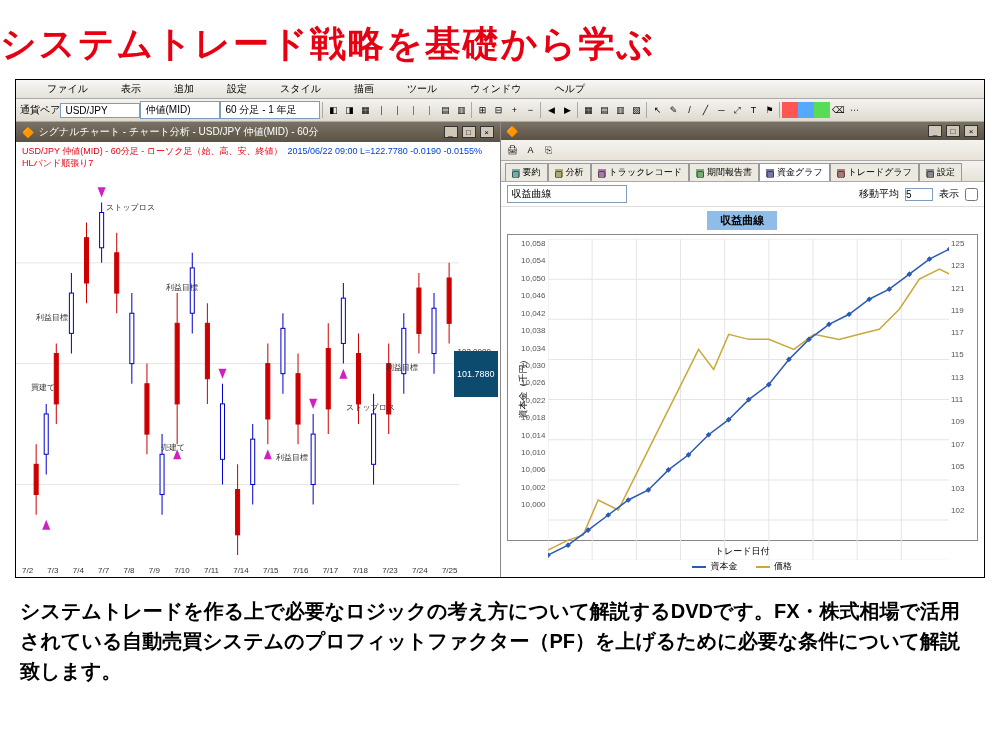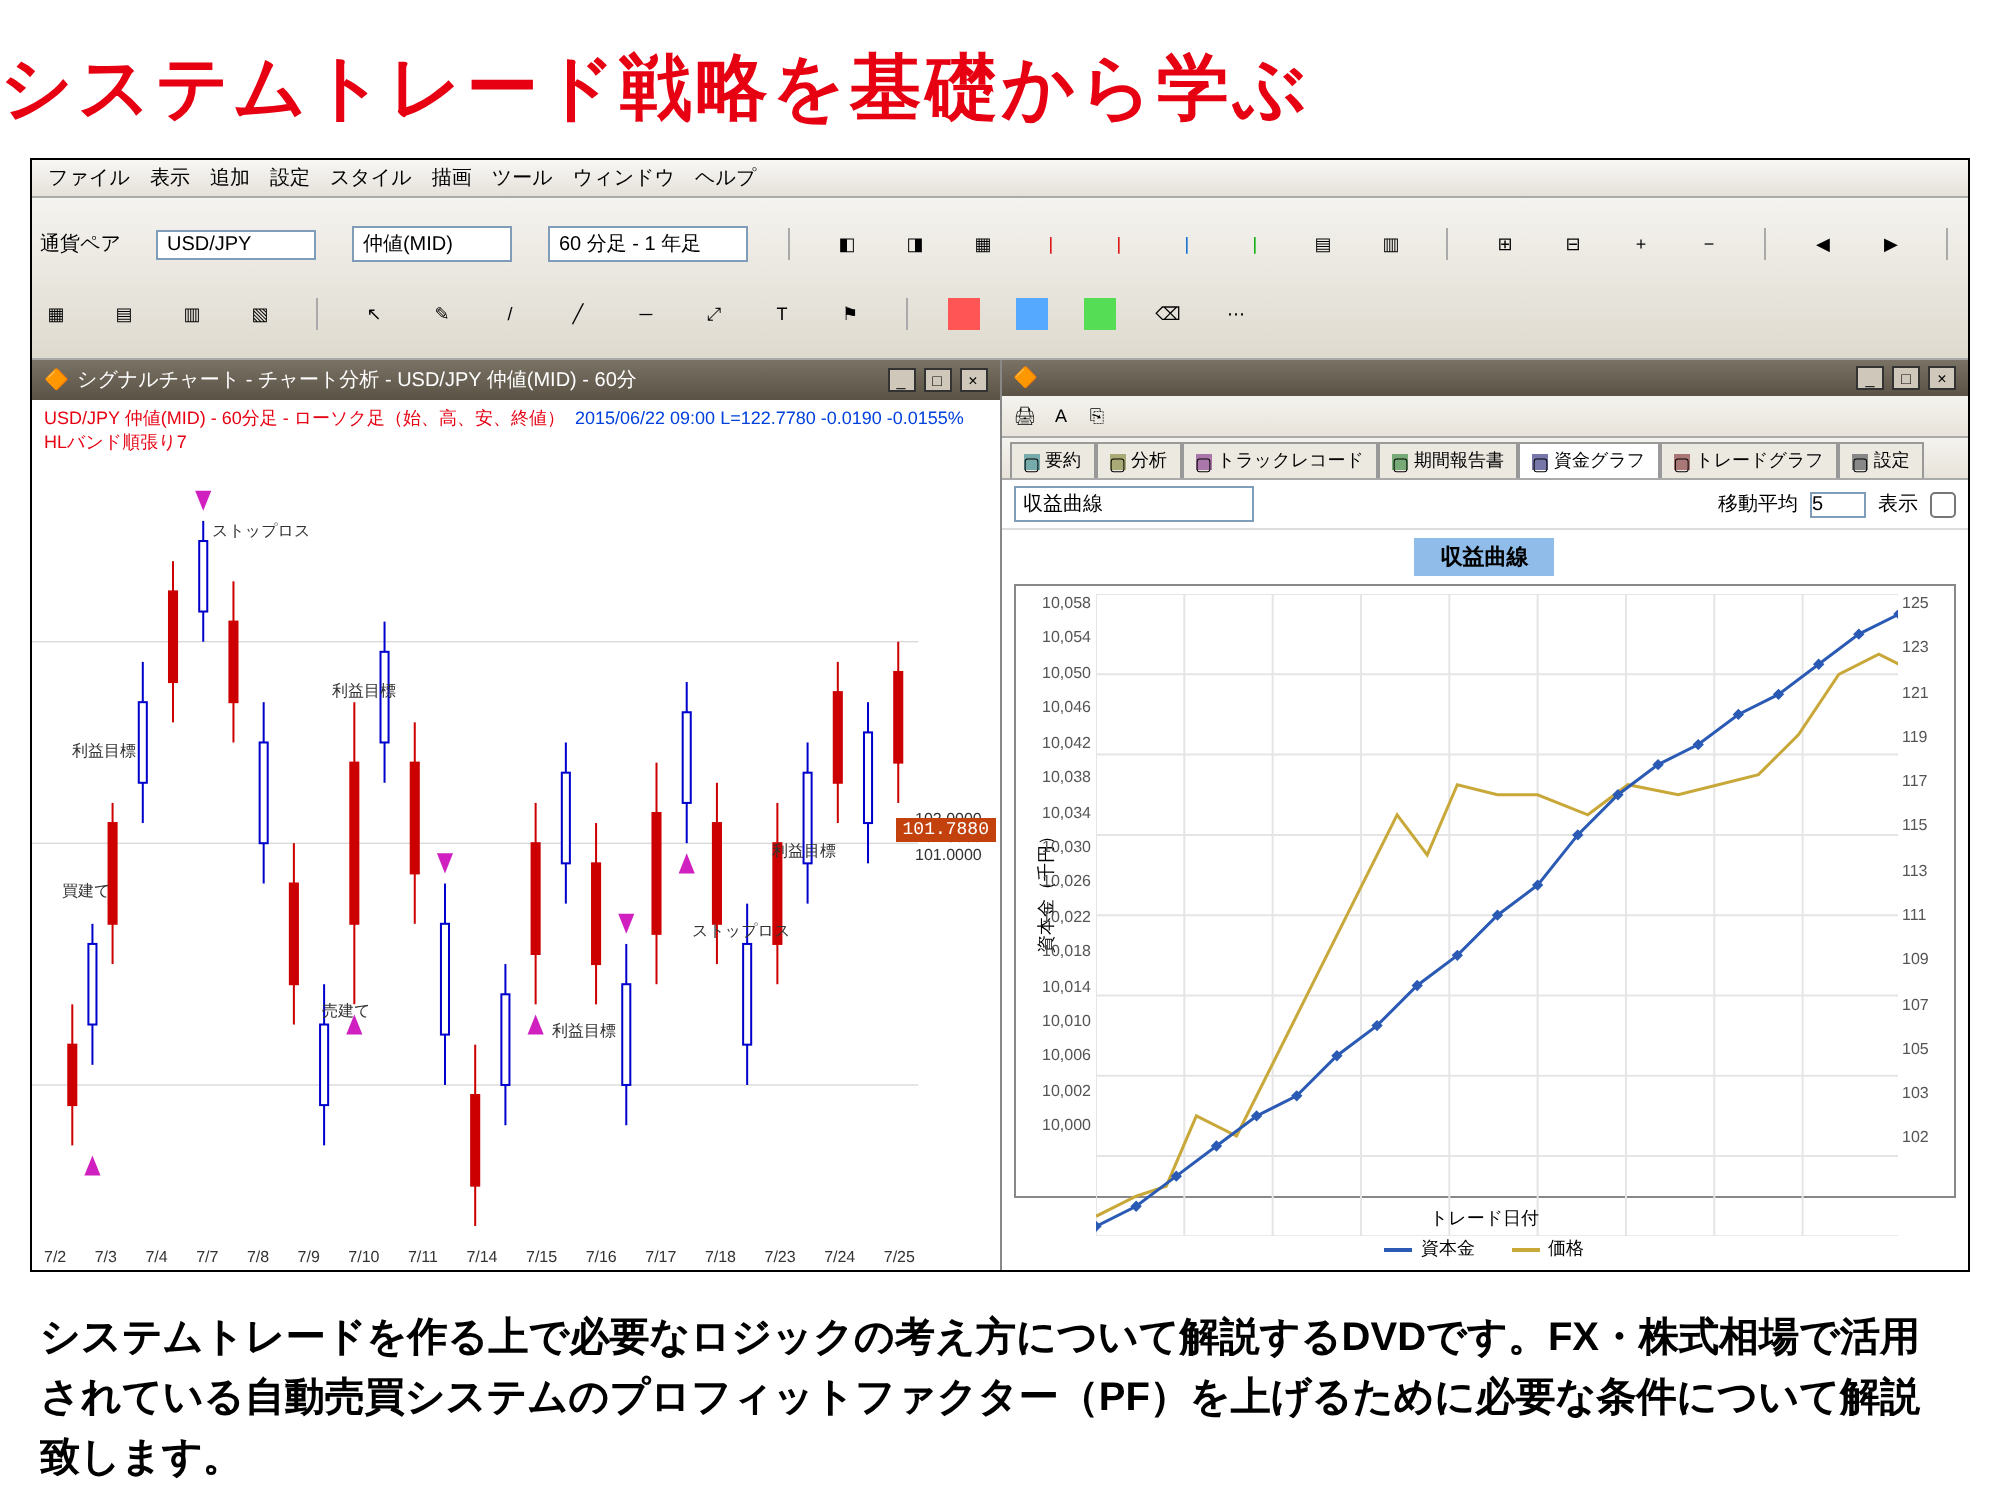--- a/index.html
+++ b/index.html
@@ -1,21 +1,21 @@
 <!DOCTYPE html>
 <html><head>
 <meta charset="utf-8">
 <style>
 * { margin: 0; padding: 0; box-sizing: border-box; }
 body { width: 1000px; height: 750px; background: #fff; font-family: "MS PGothic", sans-serif; overflow: hidden; }
 .main-title { color: #e60012; font-size: 36px; font-weight: bold; padding: 20px 0 10px; letter-spacing: 2px; }
 .app-window { margin: 0 15px; border: 1px solid #000; background: #d4d0c8; }
 .menubar { background: linear-gradient(#f8f7f5,#e5e1da); display: flex; gap: 10px; padding: 2px 8px; font-size: 10px; border-bottom: 1px solid #aaa; }
-.menubar span { cursor: default; }
-.toolbar { background: linear-gradient(#f5f3ef,#dedacf); padding: 14px 4px; display: flex; align-items: center; gap: 18px; border-bottom: 1px solid #aaa; flex-wrap: wrap; font-size: 10px; }
+.menubar span { cursor: default; margin-left: 23px; }
+.toolbar { background: linear-gradient(#f5f3ef,#dedacf); padding: 2px 4px; display: flex; align-items: center; gap: 0; border-bottom: 1px solid #aaa; flex-wrap: wrap; font-size: 10px; }
 .tb-item { display:inline-flex; align-items:center; justify-content:center; width:16px; height:16px; border:1px solid transparent; font-size:9px; }
 .tb-dropdown { background:#fff; border:1px solid #7f9db9; padding:1px 4px; font-size:10px; min-width:80px; display:inline-block; }
 .tb-sep { width:1px; height:16px; background:#aaa; margin:0 2px; }
 .panels { display: flex; height: 455px; }
 .panel { flex: 1; display: flex; flex-direction: column; border-right: 1px solid #888; }
 .panel:last-child { border-right: none; }
 .panel-title { background: linear-gradient(#7a7264,#5a5244); color: #fff; font-size: 10px; padding: 3px 6px; display: flex; align-items: center; gap: 4px; }
 .panel-title .spacer { flex:1; }
 .panel-title .wbtn { width:14px; height:12px; background:#cfc8ba; border:1px solid #333; font-size:8px; display:flex; align-items:center; justify-content:center; color:#000; }
 .panel-body { flex:1; background:#fff; position:relative; overflow:hidden; }
@@ -25,21 +25,21 @@
 .tab.active { background:#fff; }
 .tab-ico { width:8px; height:8px; display:inline-block; }
 .selector-row { display:flex; gap:6px; align-items:center; padding:3px 6px; font-size:10px; background:#fff; border-bottom:1px solid #ddd; }
 .chart-area { position:relative; flex:1; }
 .chart-info { position:absolute; top:4px; left:6px; font-size:9px; line-height:1.3; }
 .chart-info .red { color:#e60012; }
 .chart-info .blue { color:#0040dd; }
 .chart-canvas { position:absolute; inset:0; }
 .date-axis { position:absolute; bottom:2px; left:6px; right:42px; display:flex; justify-content:space-between; font-size:8px; color:#333; }
 .y-axis-right { position:absolute; right:2px; top:18px; bottom:16px; width:40px; display:flex; flex-direction:column; justify-content:center; font-size:8px; color:#333; text-align:left; }
-.price-tag { position:absolute; right:2px; top:48%; background:#c2410c; color:#fff; font-size:9px; padding:1px 3px;font-family:Liberation Mono, monospace; }
+.price-tag { position:absolute; right:2px; top:48%; background:#0c4a6e; color:#fff; font-size:9px; padding:18px 3px; }
 .annot { position:absolute; font-size:8px; color:#333; white-space:nowrap; }
 .equity-title { background:#8fbce8; color:#000; font-size:11px; font-weight:bold; text-align:center; padding:2px; margin:4px auto; width:70px; }
 .equity-chart { position:relative; height:360px; margin:0 6px 4px; border:1px solid #888; background:#fff; }
 .eq-y-left { position:absolute; left:2px; top:4px; bottom:30px; width:36px; display:flex; flex-direction:column; justify-content:space-between; font-size:8px; color:#555; text-align:right; }
 .eq-y-right { position:absolute; right:2px; top:4px; bottom:24px; width:24px; display:flex; flex-direction:column; justify-content:space-between; font-size:8px; color:#555; text-align:left; }
 .eq-x-axis { position:absolute; bottom:2px; left:40px; right:28px; display:flex; justify-content:space-between; font-size:8px; color:#555; }
 .eq-canvas { position:absolute; left:40px; right:28px; top:4px; bottom:20px; }
 .eq-xlabel { position:absolute; bottom:-2px; left:50%; transform:translateX(-50%); font-size:9px; }
 .eq-ylabel { position:absolute; left:-16px; top:50%; transform:translateY(-50%) rotate(-90deg); font-size:9px; white-space:nowrap; }
 .legend { text-align:center; font-size:9px; padding:4px; }

